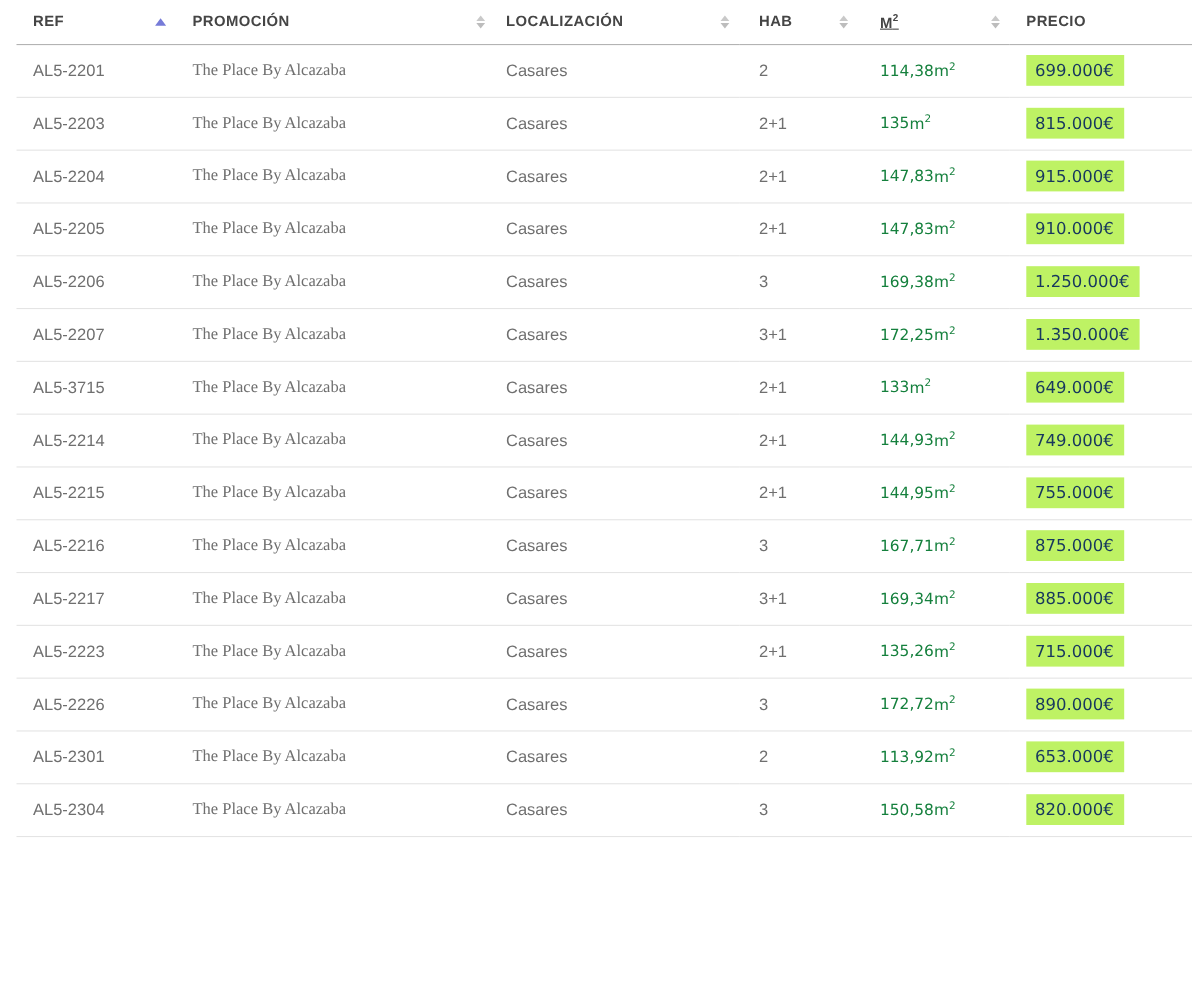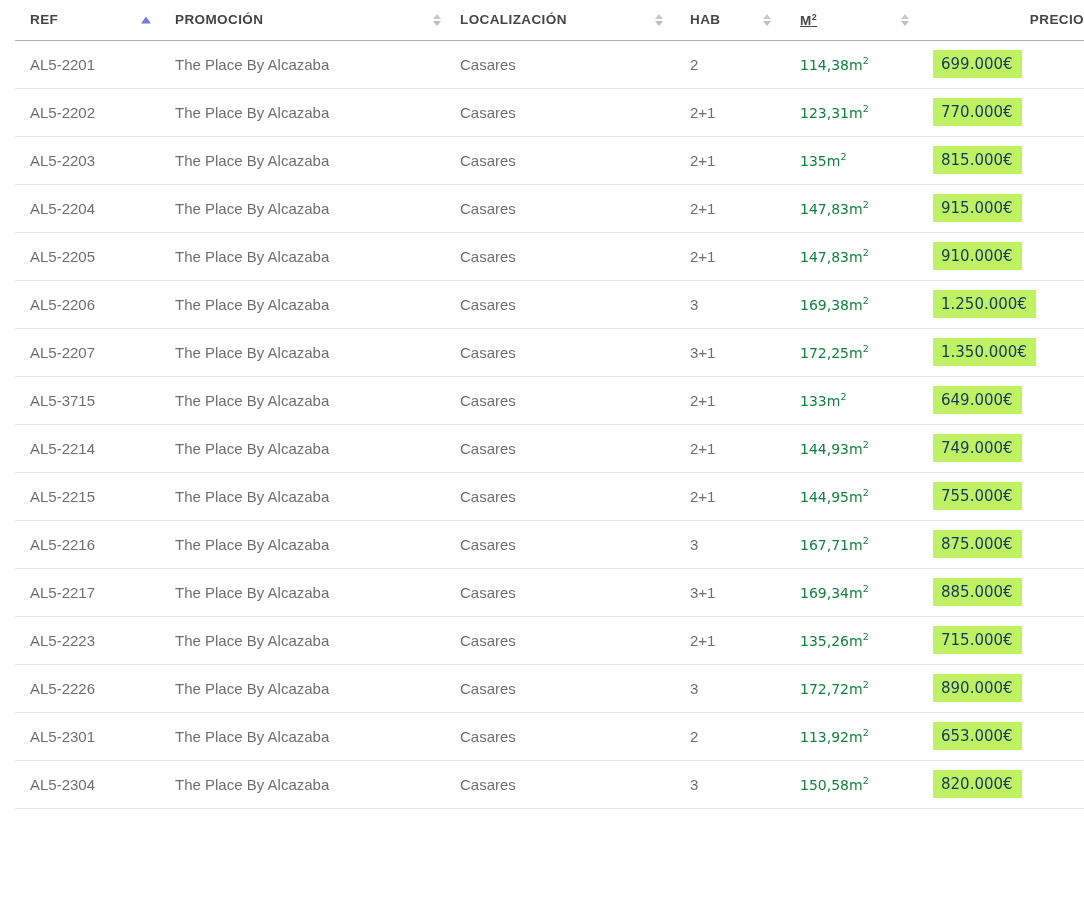--- a/index.html
+++ b/index.html
@@ -38,21 +38,21 @@
     border-bottom: 1px solid #b3b3b3;
     cursor: pointer;
     white-space: nowrap;
     margin-top: 16px;
   }
   th.c0 { padding-left: 15px; }
   th.c1 { padding-left: 15px; }
   th.c2 { padding-left: 10px; }
   th.c3 { padding-left: 18px; }
   th.c4 { padding-left: 20px; text-decoration: underline; }
-  th.c5 { padding-left: 15px; text-align: right; }
+  th.c5 { padding-left: 15px; }
   .th-sup { font-size: 9px; vertical-align: super; font-weight: 700; }
 
   .sort-icon {
     position: absolute;
     right: 9px;
     top: 50%;
     transform: translateY(-50%);
     display: inline-flex;
     flex-direction: column;
     align-items: center;
@@ -87,21 +87,21 @@
   tbody td {
     height: 48px;
     vertical-align: middle;
     font-size: 15px;
     color: #6f6f6f;
     border-bottom: 1px solid #e4e4e4;
     white-space: nowrap;
     overflow: hidden;
   }
   td.c0 { padding-left: 15px; }
-  td.c1 { padding-left: 15px; }
+  td.c1 { padding-left: 15px; font-family: Liberation Serif, serif; }
   td.c2 { padding-left: 10px; }
   td.c3 { padding-left: 18px; }
   td.c4 { padding-left: 20px; font-family: "DejaVu Sans", sans-serif; font-size: 14px; color: #15803d; }
   td.c5 { padding-left: 15px; }
 
   .area-unit sup { font-size: 9.5px; }
 
   .price-badge {
     display: inline-block;
     font-family: "DejaVu Sans", sans-serif;
@@ -159,32 +159,20 @@
     <td class="c2">Casares</td>
     <td class="c3">2</td>
     <td class="c4">
       <span class="area-val">114,38</span><span class="area-unit">m<sup>2</sup></span>
     </td>
     <td class="c5">
       <span class="price-badge">699.000€</span>
     </td>
   </tr>
 
-  <tr>
-    <td class="c0">AL5-2202</td>
-    <td class="c1">The Place By Alcazaba</td>
-    <td class="c2">Casares</td>
-    <td class="c3">2+1</td>
-    <td class="c4">
-      <span class="area-val">123,31</span><span class="area-unit">m<sup>2</sup></span>
-    </td>
-    <td class="c5">
-      <span class="price-badge">770.000€</span>
-    </td>
-  </tr>
 
   <tr>
     <td class="c0">AL5-2203</td>
     <td class="c1">The Place By Alcazaba</td>
     <td class="c2">Casares</td>
     <td class="c3">2+1</td>
     <td class="c4">
       <span class="area-val">135</span><span class="area-unit">m<sup>2</sup></span>
     </td>
     <td class="c5">

